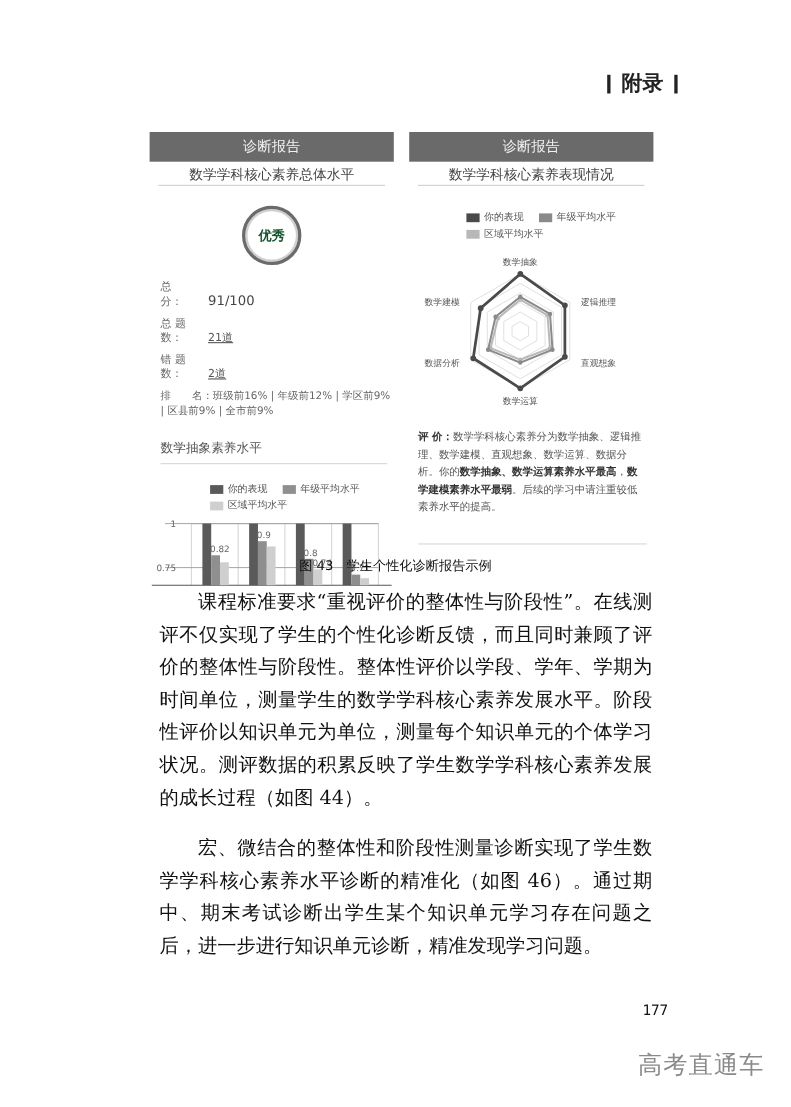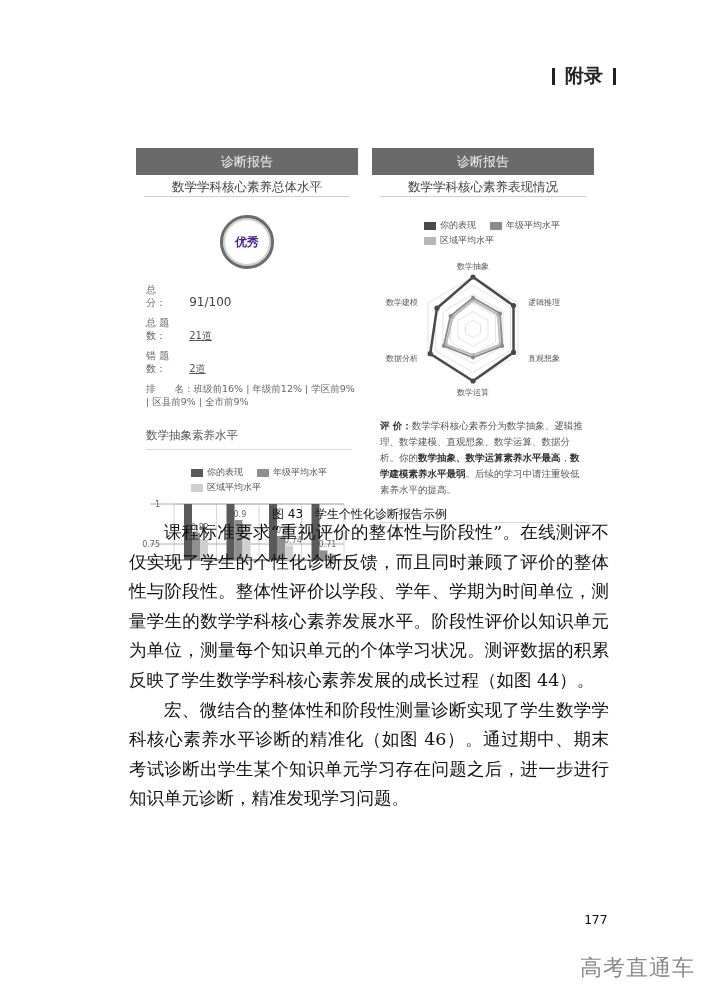--- a/index.html
+++ b/index.html
@@ -7,36 +7,36 @@
       width: 719px; height: 1006px; position: relative; overflow: hidden;
       font-family: "DejaVu Sans", sans-serif; color: #1a1a1a;
     }
     .running-head {
       position: absolute; top: 66px; left: 552px; height: 20px;
       display: flex; align-items: center; gap: 10px;
       font-size: 19px; font-weight: bold; color: #222;
     }
     .running-head .bar { width: 3px; height: 17px; background: #222; display: inline-block; }
 
-    .panel { position: absolute; top: 120px; background: #fff; margin-top: 28px; }
+    .panel { position: absolute; top: 120px; background: #fff; }
     .panel-left { left: 136px; width: 222px; height: 362px; }
     .panel-right { left: 372px; width: 222px; height: 362px; }
     .panel-header {
       height: 27px; background: #6a6a6a; color: #f2f2f2;
       font-size: 13px; text-align: center; line-height: 27px;
     }
     .panel-subtitle {
       margin: 4px 8px 0 8px; text-align: center; font-size: 12.5px; color: #444;
       padding-bottom: 0; border-bottom: 1px solid #cfcfcf;
     }
     .badge {
       width: 48px; height: 48px; border-radius: 50%;
       border: 3px solid #6b6b6b; box-shadow: 0 0 0 2px #d0d0d0 inset;
       margin: 18px auto 0 auto; display: flex; align-items: center; justify-content: center;
-      font-size: 12px; font-weight: bold; color: #4c1d95;
+      font-size: 12px; font-weight: bold; color: #14532d;
     }
     .stats { margin: 14px 0 0 10px; font-size: 10px; color: #555; }
     .stats .row { margin-bottom: 7px; line-height: 13px; }
     .stats .k { display: inline-block; width: 40px; color: #666; }
     .stats .v.big { font-size: 12px; color: #444; }
     .stats .v.ul { text-decoration: underline; color: #555; }
     .stats .rank { font-size: 9.5px; color: #666; line-height: 13px; }
     .section-title {
       margin: 20px 0 0 10px; font-size: 11.5px; color: #555;
       padding-bottom: 6px; border-bottom: 1px solid #d8d8d8; margin-right: 6px;
@@ -56,21 +56,21 @@
 
     .caption {
       position: absolute; top: 506px; left: 0; width: 719px; text-align: center;
       font-size: 12px; color: #111;
     }
     .body-text {
       position: absolute; left: 129px; width: 480px; top: 518px;
       font-family: "DejaVu Serif", serif; font-size: 17.5px; line-height: 29.6px;
       color: #111; text-align: justify;
     }
-    .body-text p { margin: 0; text-indent: 2em; }
+    .body-text p { margin: 16px; text-indent: 2em; }
     .page-number {
       position: absolute; top: 912px; left: 584px; font-size: 13px; color: #111;
       font-family: "DejaVu Sans Mono", monospace;
     }
     .watermark {
       position: absolute; top: 953px; left: 580px; font-size: 22px; color: #8a8a8a;
       letter-spacing: 1px;
     }
   </style>
 </head>

